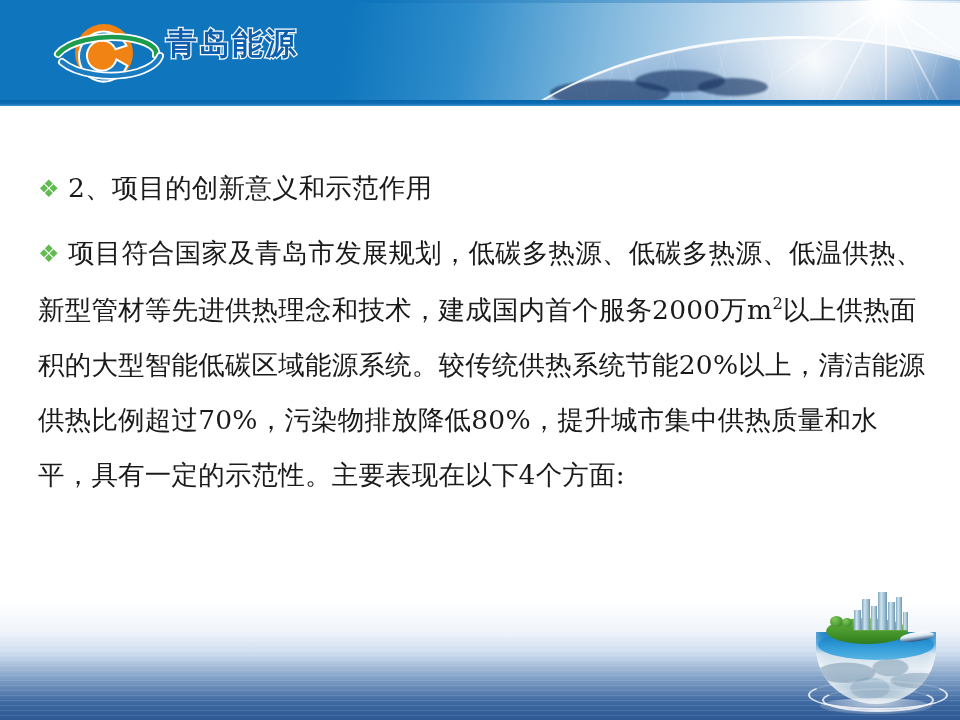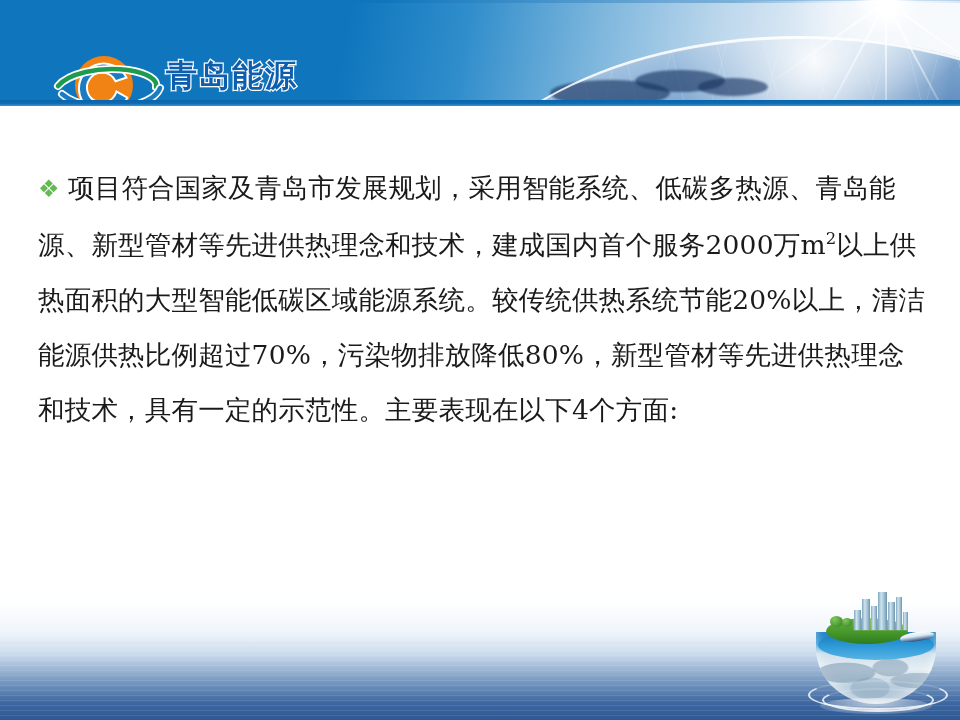--- a/index.html
+++ b/index.html
@@ -104,21 +104,21 @@
     position: absolute;
     left: 0; bottom: 0;
     width: 960px; height: 6px;
     background: linear-gradient(to bottom, #0a64a8 0%, #0b6cb4 55%, #3f94cf 100%);
   }
 
   
   .logo {
     position: absolute;
     left: 48px; top: 20px;
-    width: 330px; height: 66px; margin-top: 32px;
+    width: 330px; height: 66px;
   }
   .logo-mark {
     position: absolute;
     left: 0; top: 0;
     width: 120px; height: 66px;
   }
   .logo-text {
     position: absolute;
     left: 118px; top: 6px;
     width: 215px; height: 58px;
@@ -327,23 +327,26 @@
       <div class="logo-text">
         <div class="logo-cn">青岛能源</div>
       </div>
     </div>
 
     <div class="header-bottomrule"></div>
   </div>
 
   <div class="content">
 
+    <div class="para heading">
+      <span class="bullet">❖</span><span class="ptext">2、项目的创新意义和示范作用</span>
+    </div>
 
     <div class="para">
-      <span class="bullet">❖</span><span class="ptext"><span>项目符合国家及青岛市发展规划，采用智能系统、低碳多热源、青岛能源、新型管材等先进供热理念和技术，建成国内首个服务2000万m</span><sup>2</sup><span>以上供热面积的大型智能低碳区域能源系统。较传统供热系统节能20%以上，清洁能源供热比例超过70%，污染物排放降低80%，新型管材等先进供热理念和技术，具有一定的示范性。主要表现在以下4个方面:</span></span>
+      <span class="bullet">❖</span><span class="ptext"><span>项目符合国家及青岛市发展规划，低碳多热源、低碳多热源、低温供热、新型管材等先进供热理念和技术，建成国内首个服务2000万m</span><sup>2</sup><span>以上供热面积的大型智能低碳区域能源系统。较传统供热系统节能20%以上，清洁能源供热比例超过70%，污染物排放降低80%，提升城市集中供热质量和水平，具有一定的示范性。主要表现在以下4个方面:</span></span>
     </div>
 
   </div>
 
   <div class="water">
     <div class="water-ripples"></div>
   </div>
 
   <div class="eco">
     <div class="eco-bowl">

